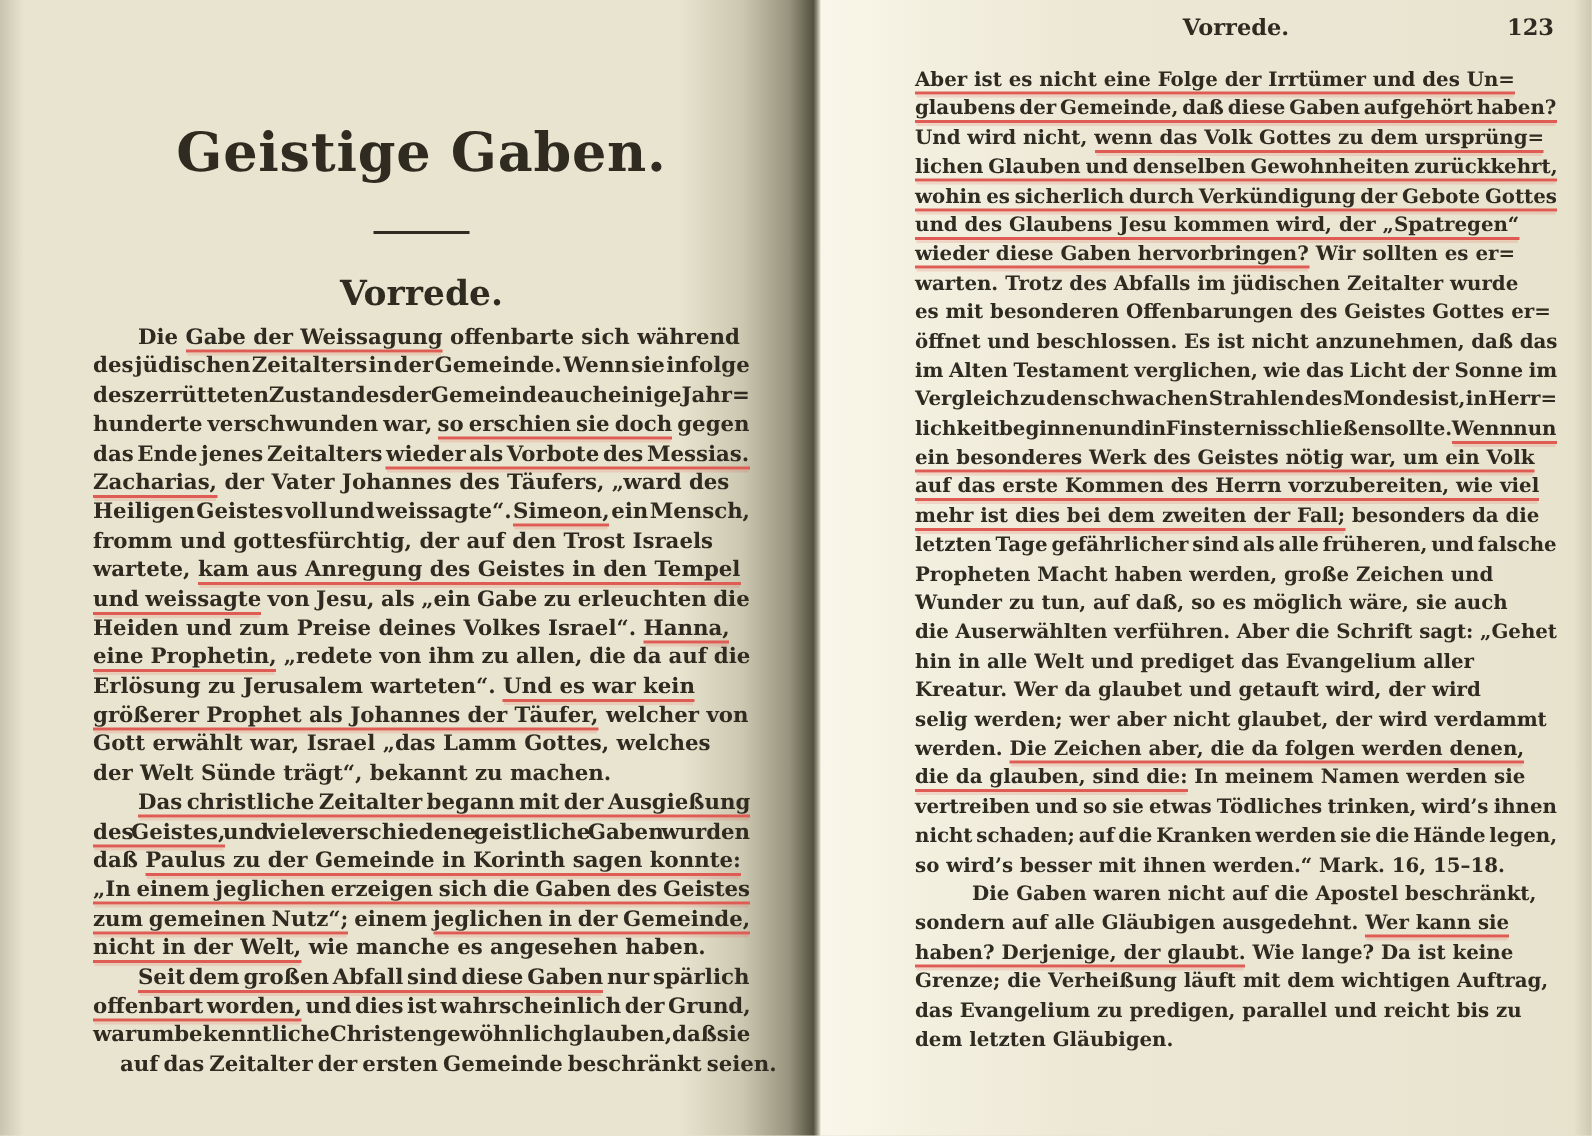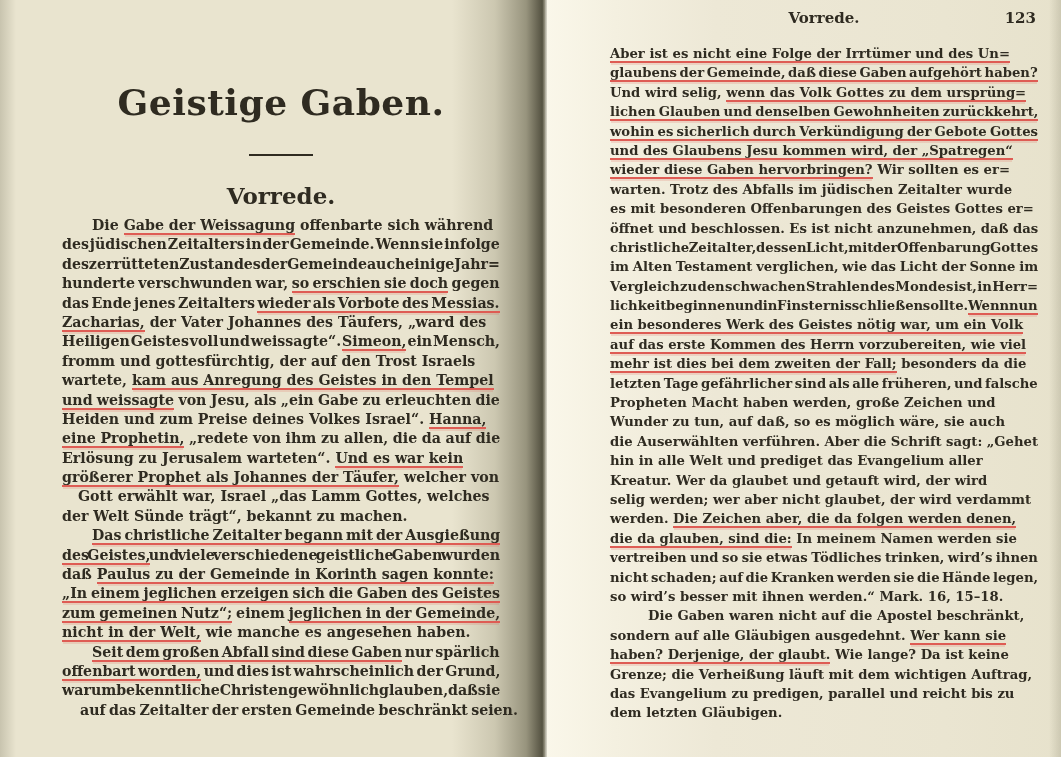--- a/index.html
+++ b/index.html
@@ -82,21 +82,21 @@
           <div class="line" style="word-spacing: -2.5px;"><span>das Ende jenes Zeitalters </span><span class="u">wieder als Vorbote des Messias.</span></div>
           <div class="line" style="word-spacing: 0px;"><span class="u">Zacharias,</span><span> der Vater Johannes des Täufers, „ward des</span></div>
           <div class="line" style="word-spacing: -4px;"><span>Heiligen Geistes voll und weissagte“. </span><span class="u">Simeon,</span><span> ein Mensch,</span></div>
           <div class="line" style="word-spacing: 0px;"><span>fromm und gottesfürchtig, der auf den Trost Israels</span></div>
           <div class="line" style="word-spacing: 0px;"><span>wartete, </span><span class="u">kam aus Anregung des Geistes in den Tempel</span></div>
           <div class="line" style="word-spacing: -0.666667px;"><span class="u">und weissagte</span><span> von Jesu, als „ein Gabe zu erleuchten die</span></div>
           <div class="line" style="word-spacing: 0px;"><span>Heiden und zum Preise deines Volkes Israel“. </span><span class="u">Hanna,</span></div>
           <div class="line" style="word-spacing: -0.3px;"><span class="u">eine Prophetin,</span><span> „redete von ihm zu allen, die da auf die</span></div>
           <div class="line" style="word-spacing: 0px;"><span>Erlösung zu Jerusalem warteten“. </span><span class="u">Und es war kein</span></div>
           <div class="line" style="word-spacing: 0px;"><span class="u">größerer Prophet als Johannes der Täufer,</span><span> welcher von</span></div>
-          <div class="line" style="word-spacing: 0px; margin-left: 16px;"><span>Gott erwählt war, Israel „das Lamm Gottes, welches</span></div>
+          <div class="line" style="word-spacing: 0px;"><span>Gott erwählt war, Israel „das Lamm Gottes, welches</span></div>
           <div class="line short"><span>der Welt Sünde trägt“, bekannt zu machen.</span></div>
         </div>
         <div class="para indent">
           <div class="line" style="word-spacing: -2px;"><span class="u">Das christliche Zeitalter begann mit der Ausgießung</span></div>
           <div class="line" style="word-spacing: -6.57143px;"><span class="u">des Geistes,</span><span> und viele verschiedene geistliche Gaben wurden</span></div>
           <div class="line" style="word-spacing: 0px;"><span>daß </span><span class="u">Paulus zu der Gemeinde in Korinth sagen konnte:</span></div>
           <div class="line" style="word-spacing: -1.125px;"><span class="u">„In einem jeglichen erzeigen sich die Gaben des Geistes</span></div>
           <div class="line" style="word-spacing: -1.14286px;"><span class="u">zum gemeinen Nutz“;</span><span> einem </span><span class="u">jeglichen in der Gemeinde,</span></div>
           <div class="line short"><span class="u">nicht in der Welt,</span><span> wie manche es angesehen haben.</span></div>
         </div>
@@ -111,29 +111,28 @@
 
   <div class="page page-right">
     <div class="pheader">
       <span class="running">Vorrede.</span>
       <span class="pagenum">123</span>
     </div>
     <div class="bodytext" id="right-body">
         <div class="para">
           <div class="line" style="word-spacing: 0px;"><span class="u">Aber ist es nicht eine Folge der Irrtümer und des Un=</span></div>
           <div class="line" style="word-spacing: -2px;"><span class="u">glaubens der Gemeinde, daß diese Gaben aufgehört haben?</span></div>
-          <div class="line" style="word-spacing: 0px;"><span>Und wird selig, </span><span class="u">wenn das Volk Gottes zu dem ursprüng=</span></div>
+          <div class="line" style="word-spacing: 0px;"><span>Und wird nicht, </span><span class="u">wenn das Volk Gottes zu dem ursprüng=</span></div>
           <div class="line" style="word-spacing: -1.4px;"><span class="u">lichen Glauben und denselben Gewohnheiten zurückkehrt,</span></div>
           <div class="line" style="word-spacing: -1.42857px;"><span class="u">wohin es sicherlich durch Verkündigung der Gebote Gottes</span></div>
           <div class="line" style="word-spacing: 0px;"><span class="u">und des Glaubens Jesu kommen wird, der „Spatregen“</span></div>
           <div class="line" style="word-spacing: 0px;"><span class="u">wieder diese Gaben hervorbringen?</span><span> Wir sollten es er=</span></div>
           <div class="line" style="word-spacing: 0px;"><span>warten. Trotz des Abfalls im jüdischen Zeitalter wurde</span></div>
           <div class="line" style="word-spacing: 0px;"><span>es mit besonderen Offenbarungen des Geistes Gottes er=</span></div>
           <div class="line" style="word-spacing: -0.125px;"><span>öffnet und beschlossen. Es ist nicht anzunehmen, daß das</span></div>
-          <div class="line" style="word-spacing: -5px;"><span>christliche Zeitalter, dessen Licht, mit der Offenbarung Gottes</span></div>
           <div class="line" style="word-spacing: -0.888889px;"><span>im Alten Testament verglichen, wie das Licht der Sonne im</span></div>
           <div class="line" style="word-spacing: -4.22222px;"><span>Vergleich zu den schwachen Strahlen des Mondes ist, in Herr=</span></div>
           <div class="line" style="word-spacing: -4.875px;"><span>lichkeit beginnen und in Finsternis schließen sollte. </span><span class="u">Wenn nun</span></div>
           <div class="line" style="word-spacing: 0px;"><span class="u">ein besonderes Werk des Geistes nötig war, um ein Volk</span></div>
           <div class="line" style="word-spacing: 0px;"><span class="u">auf das erste Kommen des Herrn vorzubereiten, wie viel</span></div>
           <div class="line" style="word-spacing: 0px;"><span class="u">mehr ist dies bei dem zweiten der Fall;</span><span> besonders da die</span></div>
           <div class="line" style="word-spacing: -2px;"><span>letzten Tage gefährlicher sind als alle früheren, und falsche</span></div>
           <div class="line" style="word-spacing: 0px;"><span>Propheten Macht haben werden, große Zeichen und</span></div>
           <div class="line" style="word-spacing: 0px;"><span>Wunder zu tun, auf daß, so es möglich wäre, sie auch</span></div>
           <div class="line" style="word-spacing: -0.142857px;"><span>die Auserwählten verführen. Aber die Schrift sagt: „Gehet</span></div>

